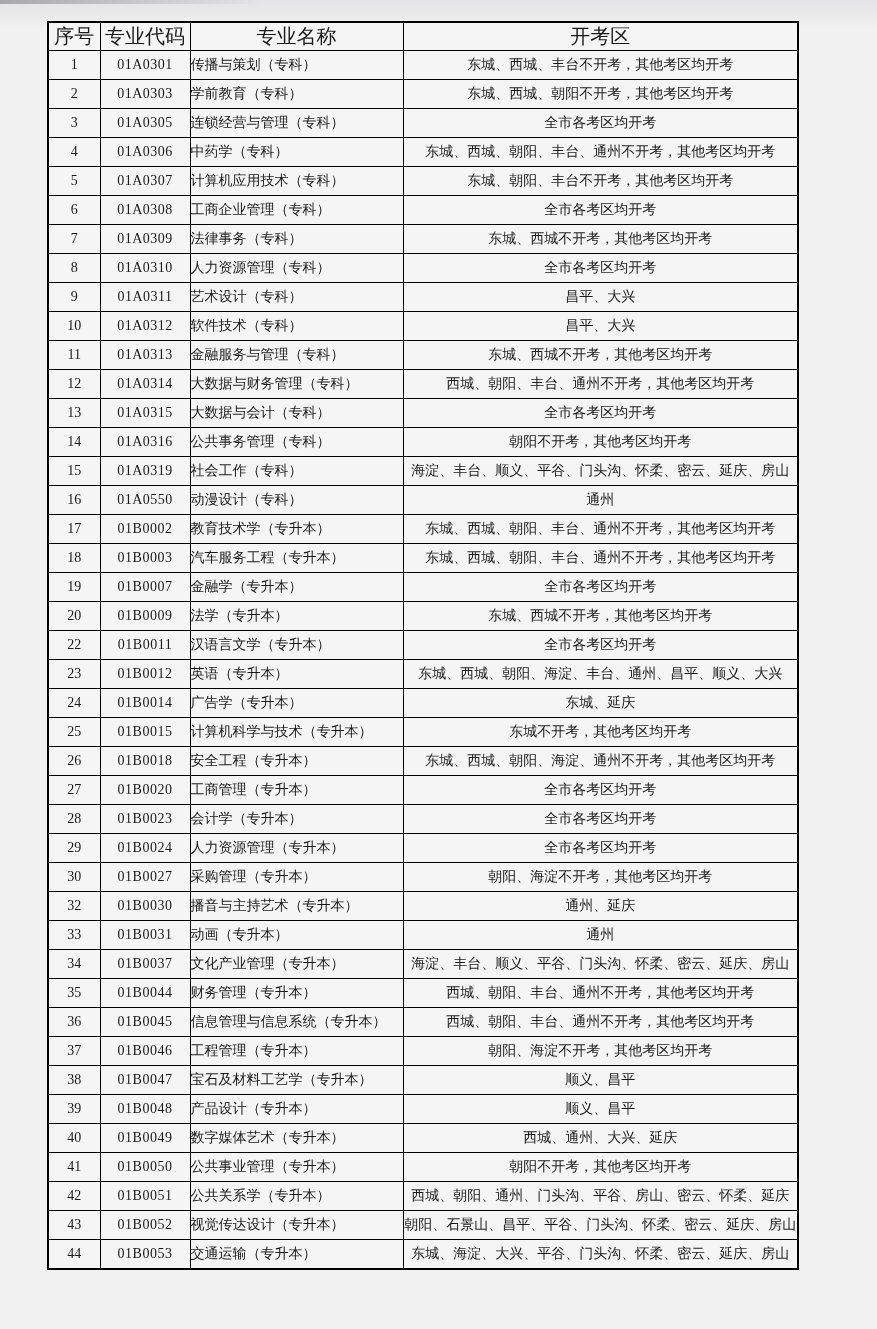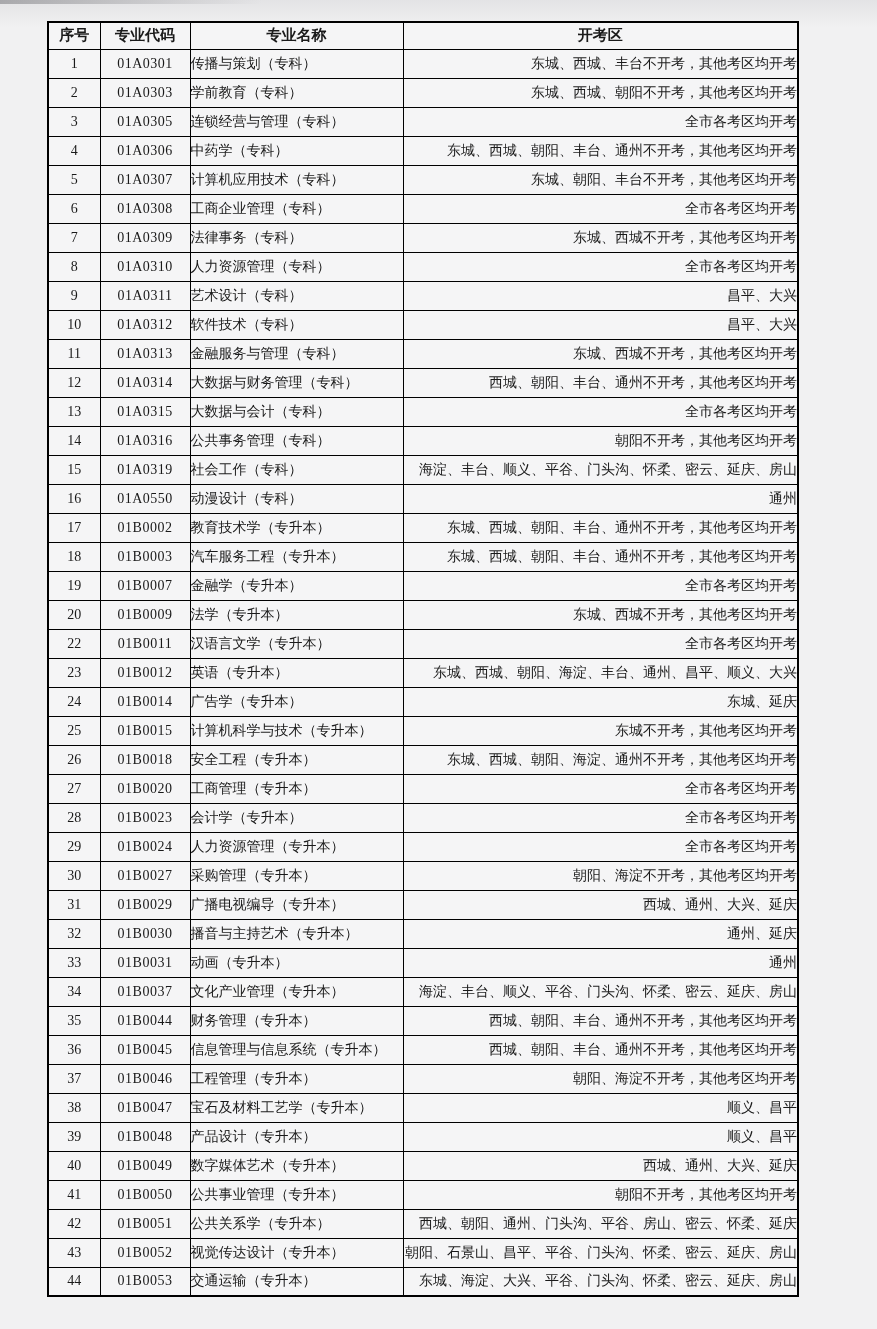--- a/index.html
+++ b/index.html
@@ -35,36 +35,36 @@
   }
   .exam-table th, .exam-table td {
     border: 1px solid #000;
     font-size: 14px;
     color: #1a1a1a;
     overflow: hidden;
     white-space: nowrap;
   }
   .exam-table thead th {
     height: 27px;
-    font-size: 15px;
-    font-weight: bold;
+    font-size: 20px;
+    font-weight: normal;
     vertical-align: middle;
   }
   .exam-table tbody td {
     height: 29px;
     vertical-align: middle;
   }
   .col-seq   { width: 52px; }
   .col-code  { width: 90px; }
   .col-name  { width: 213px; }
   .col-zone  { width: 395px; }
   .exam-table td.cell-seq  { text-align: center; }
   .exam-table td.cell-code { text-align: center; letter-spacing: 0.5px; margin-left: 6px; }
   .exam-table td.cell-name { text-align: left; padding-left: 0; }
-  .exam-table td.cell-zone { text-align: right; padding-left: 0; }
+  .exam-table td.cell-zone { text-align: center; padding-left: 0; }
 </style>
 </head>
 <body>
 
 <div class="page">
   <div class="top-smudge"></div>
 
   <table class="exam-table">
     <colgroup>
       <col class="col-seq">
@@ -249,26 +249,20 @@
           <td class="cell-name">人力资源管理（专升本）</td>
           <td class="cell-zone">全市各考区均开考</td>
         </tr>
         <tr>
           <td class="cell-seq">30</td>
           <td class="cell-code">01B0027</td>
           <td class="cell-name">采购管理（专升本）</td>
           <td class="cell-zone">朝阳、海淀不开考，其他考区均开考</td>
         </tr>
         <tr>
-          <td class="cell-seq">31</td>
-          <td class="cell-code">01B0029</td>
-          <td class="cell-name">广播电视编导（专升本）</td>
-          <td class="cell-zone">西城、通州、大兴、延庆</td>
-        </tr>
-        <tr>
           <td class="cell-seq">32</td>
           <td class="cell-code">01B0030</td>
           <td class="cell-name">播音与主持艺术（专升本）</td>
           <td class="cell-zone">通州、延庆</td>
         </tr>
         <tr>
           <td class="cell-seq">33</td>
           <td class="cell-code">01B0031</td>
           <td class="cell-name">动画（专升本）</td>
           <td class="cell-zone">通州</td>

